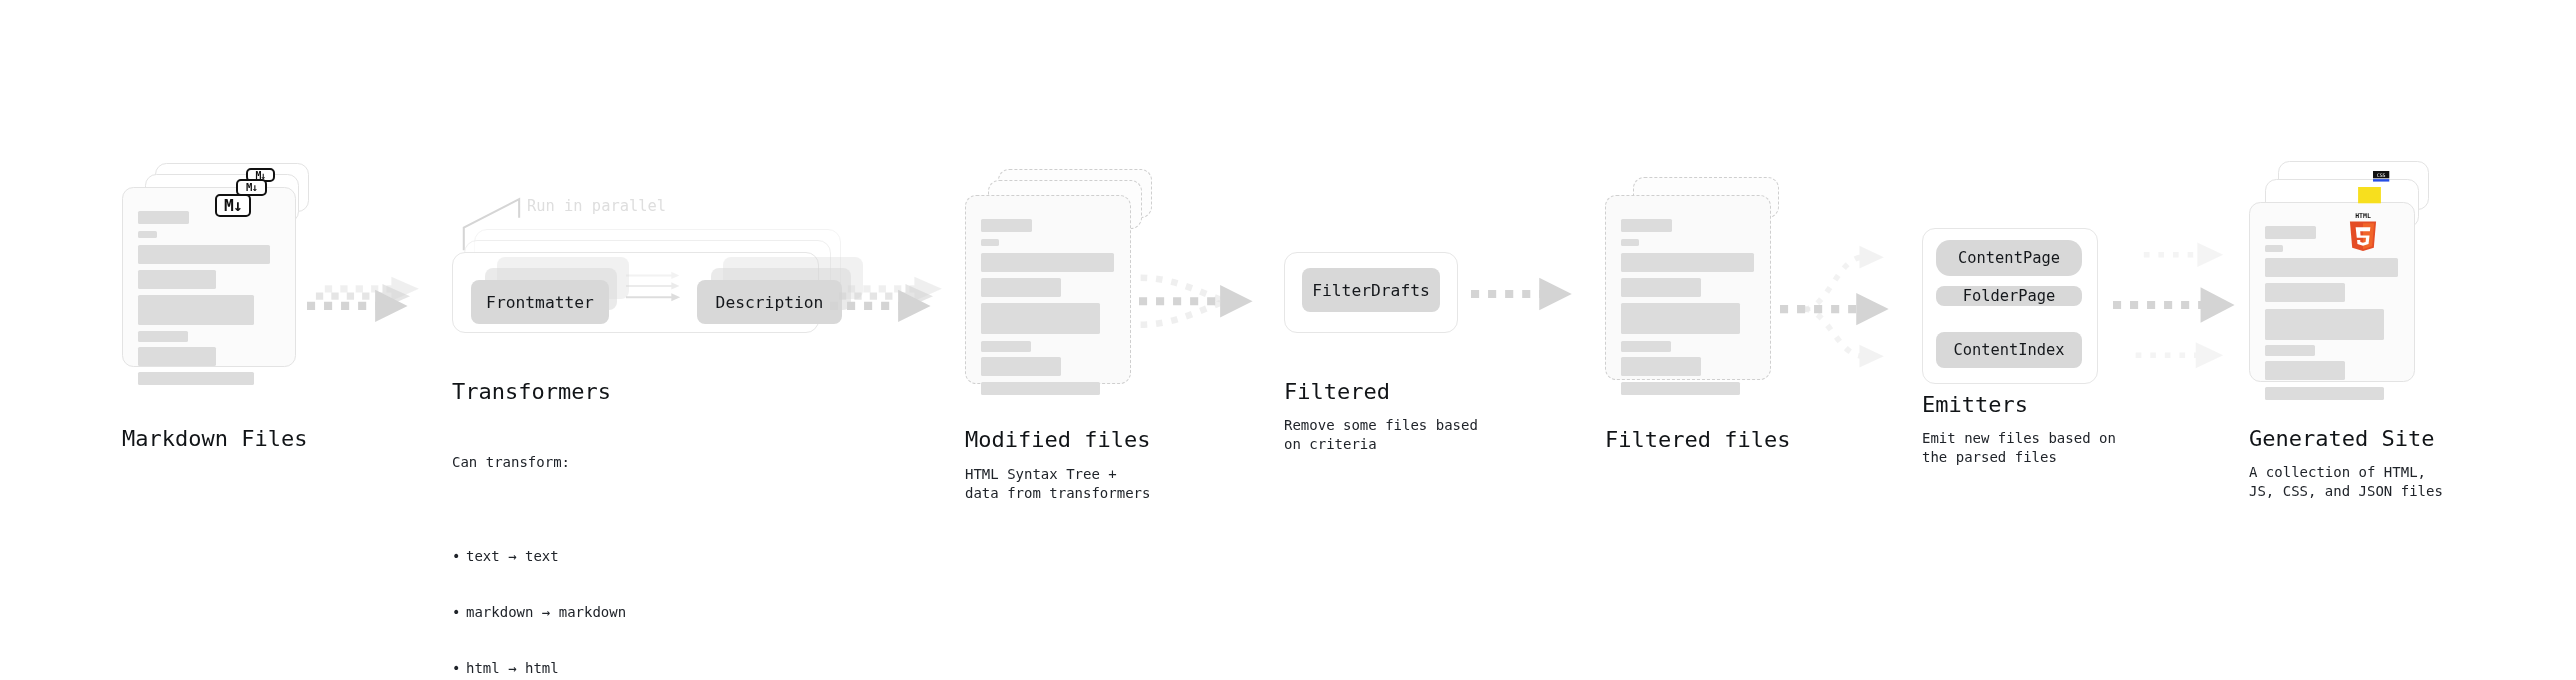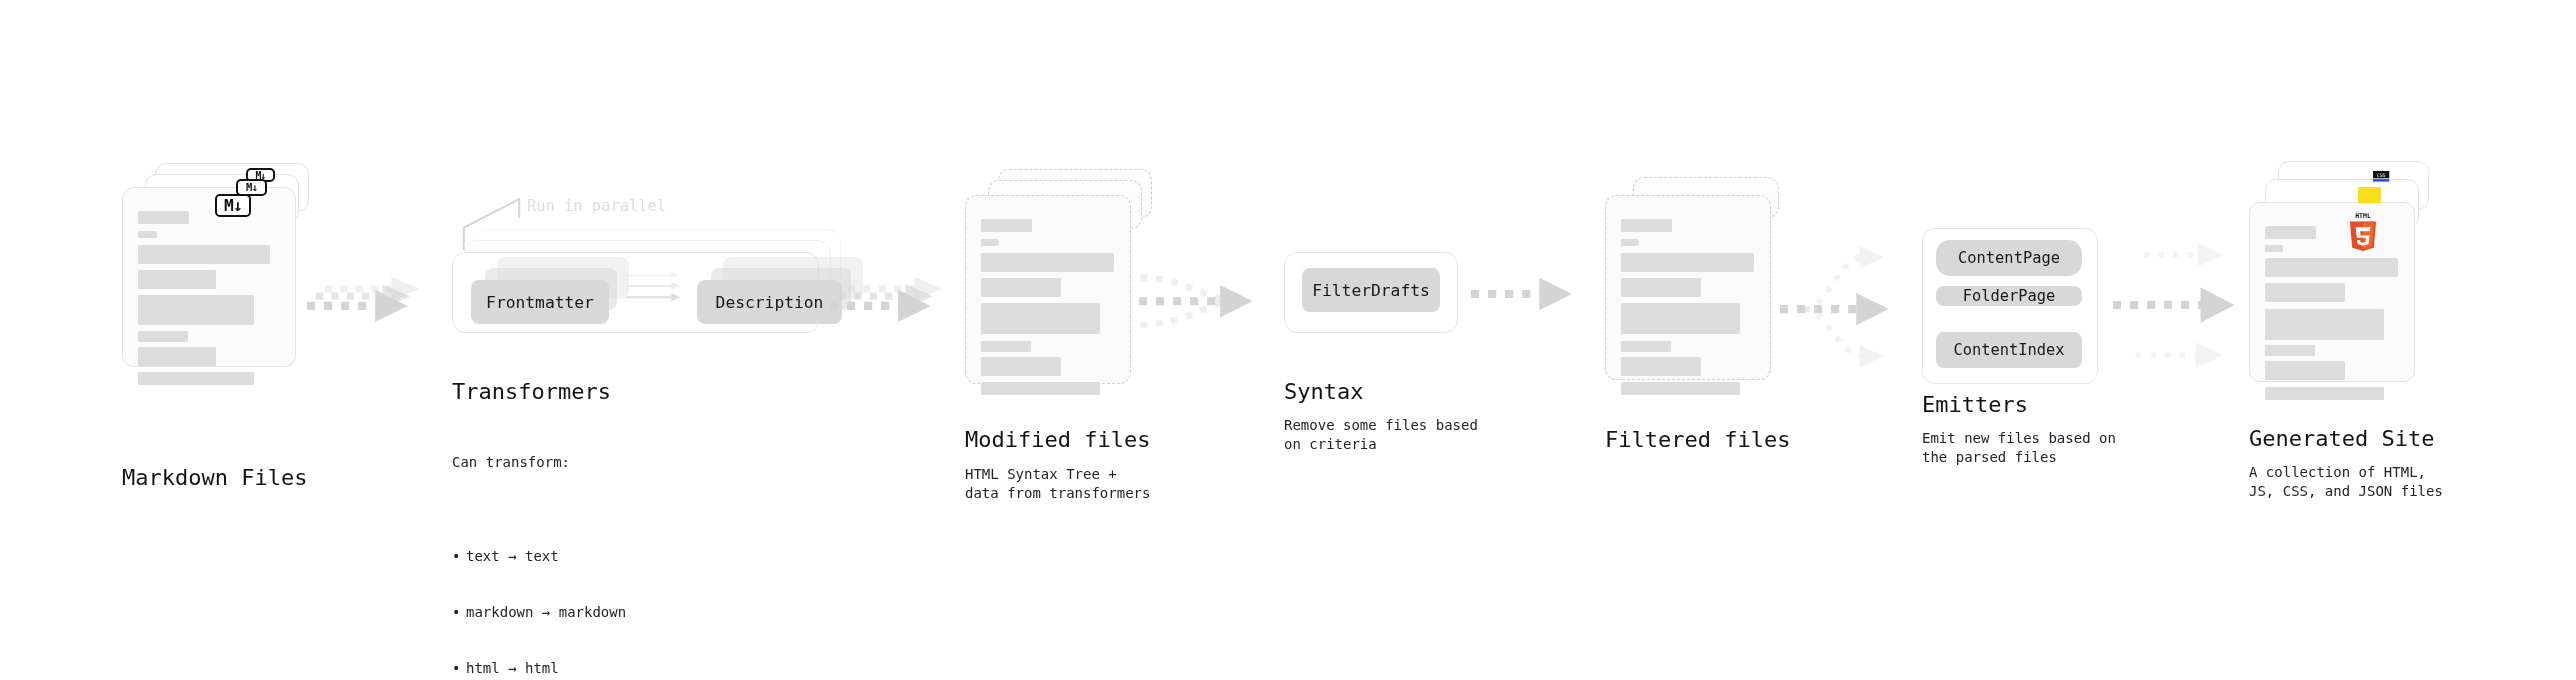--- a/index.html
+++ b/index.html
@@ -80,21 +80,21 @@
       <div class="bar" style="left:15.4px;top:107px;width:116px;height:30px;"></div>
       <div class="bar" style="left:15.4px;top:143px;width:50px;height:10.6px;"></div>
       <div class="bar" style="left:15.4px;top:159px;width:78px;height:18.7px;"></div>
       <div class="bar" style="left:15.4px;top:184px;width:116px;height:13px;"></div>
     </div>
 
     <div class="mdbadge" style="left:124px;top:4.9px;width:29px;height:14.6px;font-size:9.8px;">M↓</div>
     <div class="mdbadge" style="left:114px;top:16.3px;width:31px;height:16.3px;font-size:10.6px;">M↓</div>
     <div class="mdbadge" style="left:93px;top:31px;width:36px;height:23px;font-size:16.3px;">M↓</div>
   </div>
-  <div class="title" style="left:122px;top:426px;margin-top:39px;">Markdown Files</div>
+  <div class="title" style="left:122px;top:426px;">Markdown Files</div>
 
   <div class="node" style="left:307px;top:275px;">
     <svg width="146" height="65" viewBox="0 0 180 80">
       <g opacity="0.35">
         <line x1="22" y1="17" x2="112" y2="17" stroke="#d4d4d4" stroke-width="9" stroke-dasharray="9 10"></line>
         <polygon points="104,2 138,17 104,32" fill="#d4d4d4"></polygon>
       </g>
       <g opacity="0.6">
         <line x1="11" y1="26" x2="101" y2="26" stroke="#d4d4d4" stroke-width="9" stroke-dasharray="9 10"></line>
         <polygon points="93,11 127,26 93,41" fill="#d4d4d4"></polygon>
@@ -197,21 +197,21 @@
       </g>
       <g opacity="1">
         <line x1="0" y1="41" x2="108" y2="41" stroke="#d4d4d4" stroke-width="10" stroke-dasharray="10 11"></line>
         <polygon points="100,21 140,41 100,61" fill="#d4d4d4"></polygon>
       </g>
     </svg>
   </div>
 
   <div class="group" style="left:1284px;top:252px;width:174px;height:81px;"></div>
   <div class="pill" style="left:1302px;top:268px;width:138px;height:44px;font-size:16.3px;">FilterDrafts</div>
-  <div class="title" style="left:1284px;top:379px;">Syntax</div>
+  <div class="title" style="left:1284px;top:379px;">Filtered</div>
   <div class="sub" style="left:1284px;top:416px;">Remove some files based
 on criteria</div>
 
   <div class="node" style="left:1471px;top:276px;">
     <svg width="130" height="49" viewBox="0 0 160 60">
       <line x1="0" y1="22" x2="92" y2="22" stroke="#d4d4d4" stroke-width="10" stroke-dasharray="10 11"></line>
       <polygon points="84,2 124,22 84,42" fill="#d4d4d4"></polygon>
     </svg>
   </div>
 

